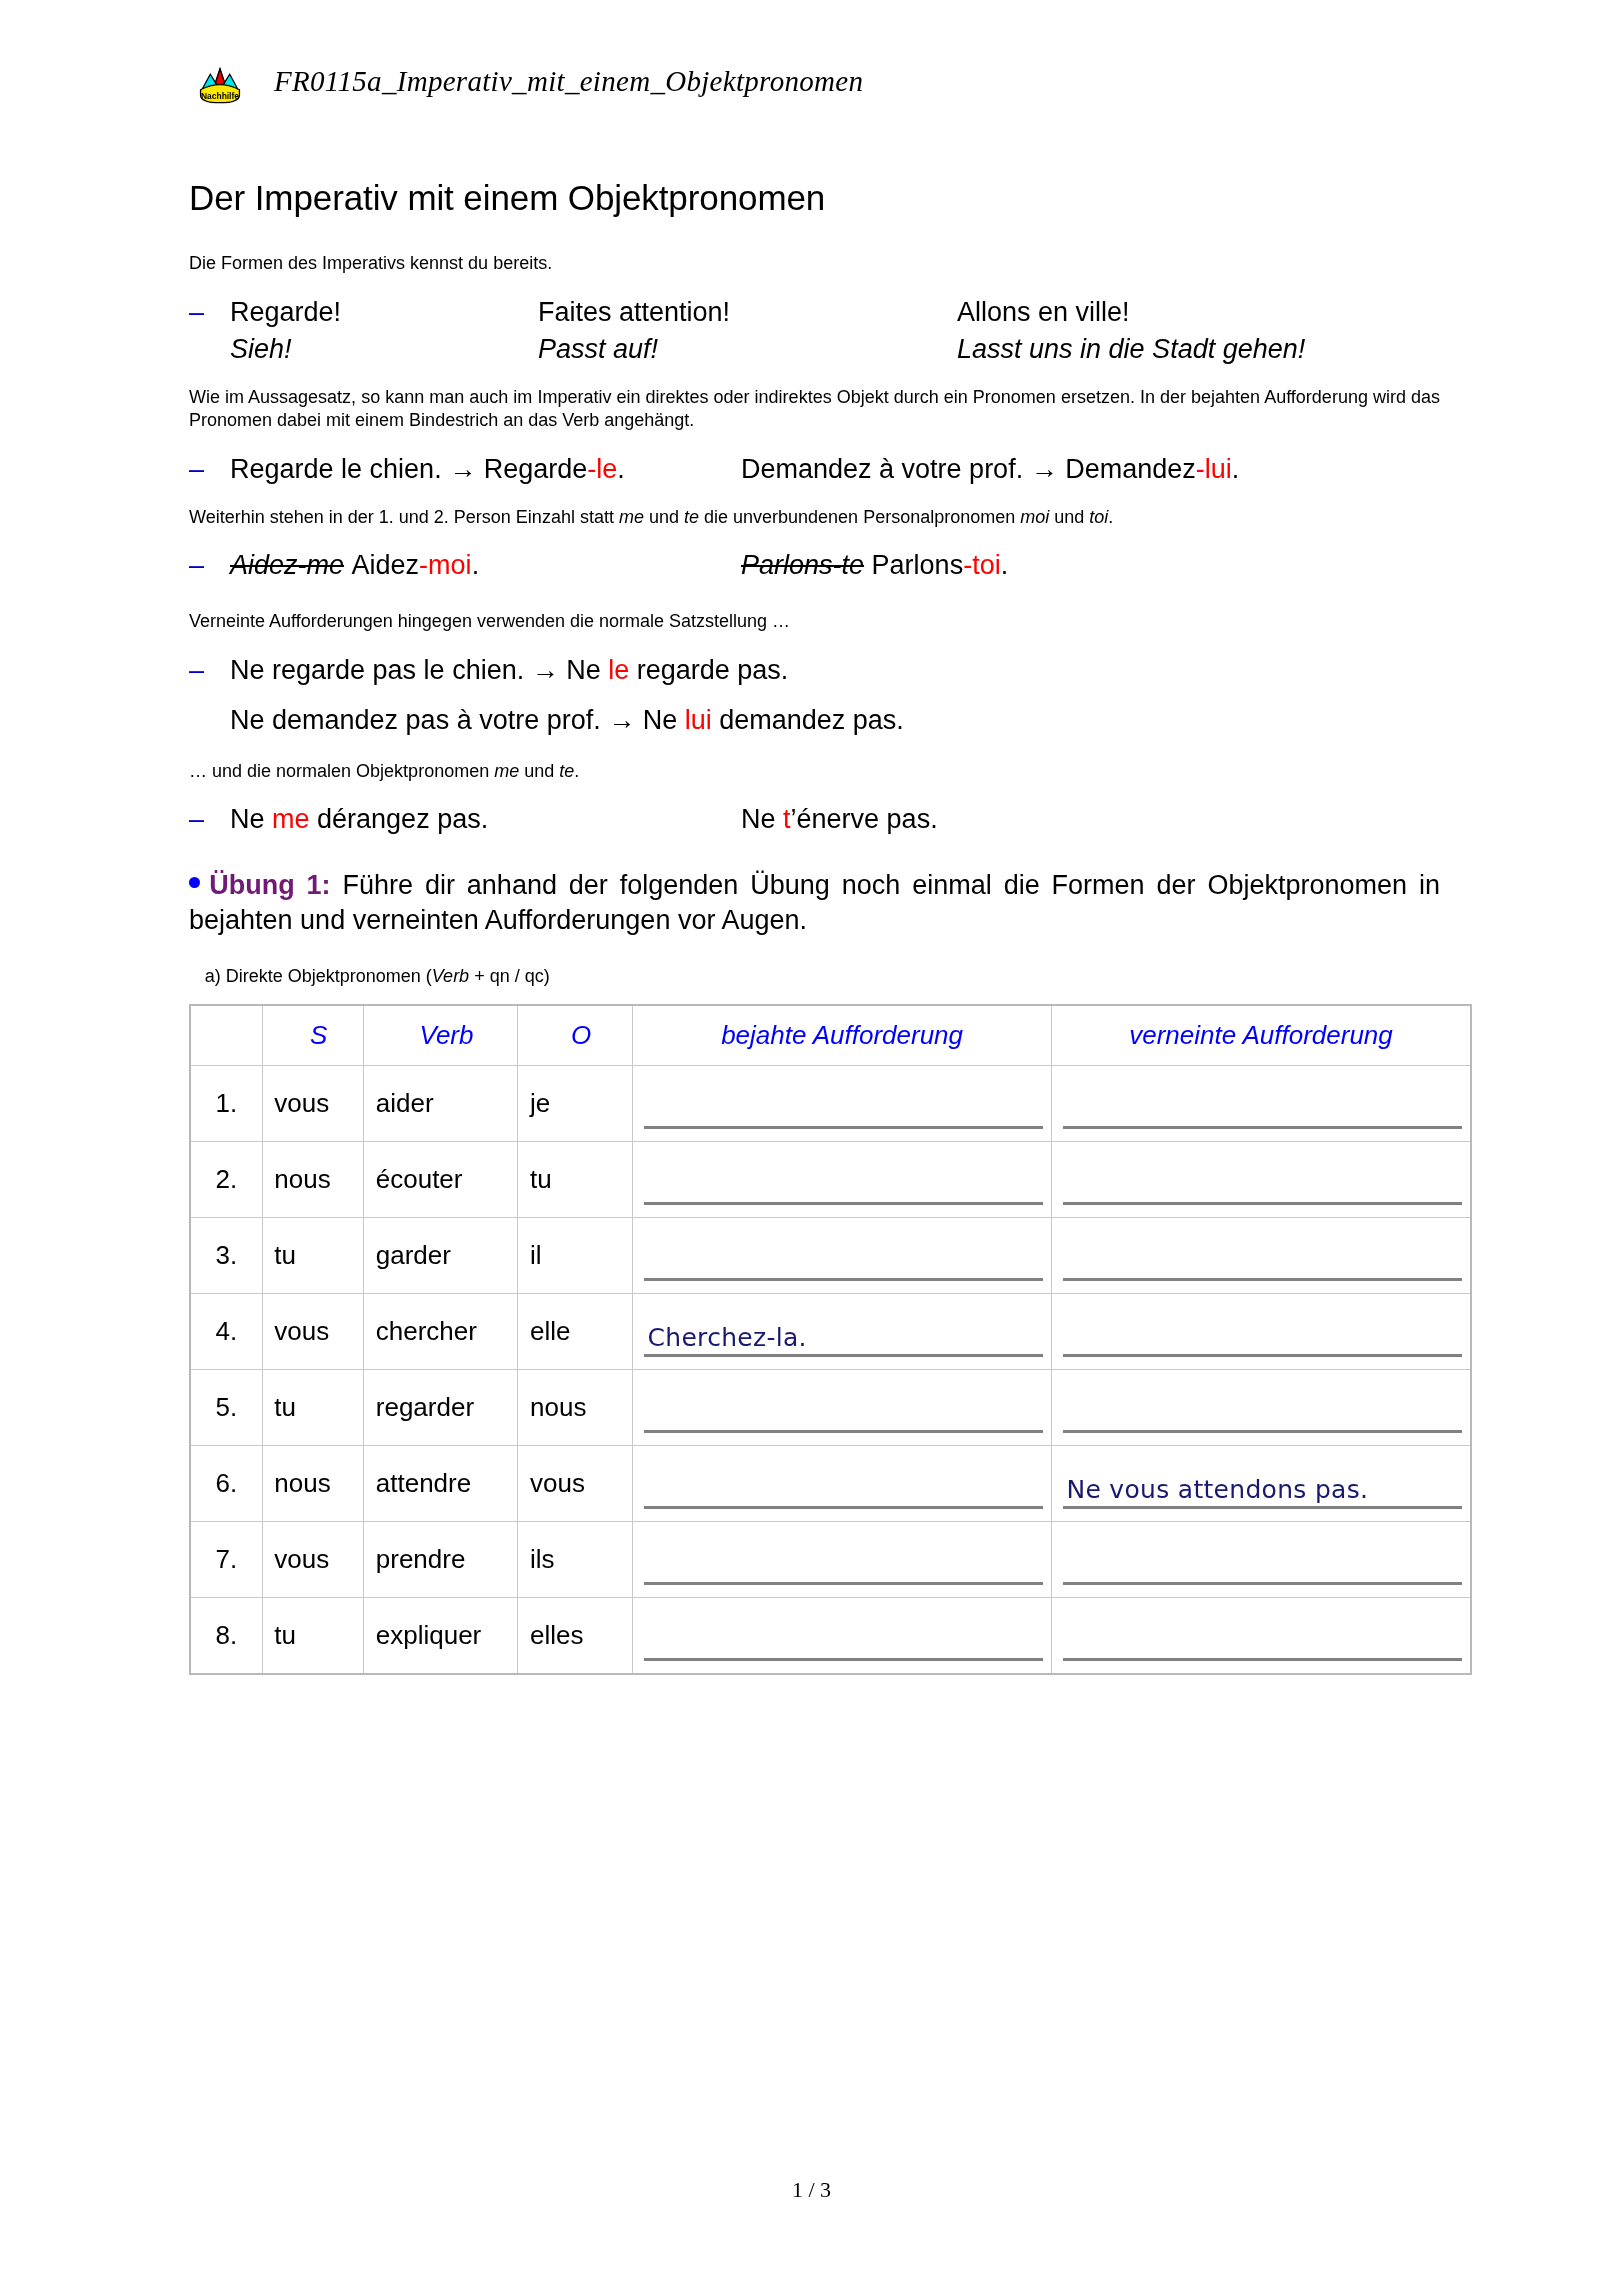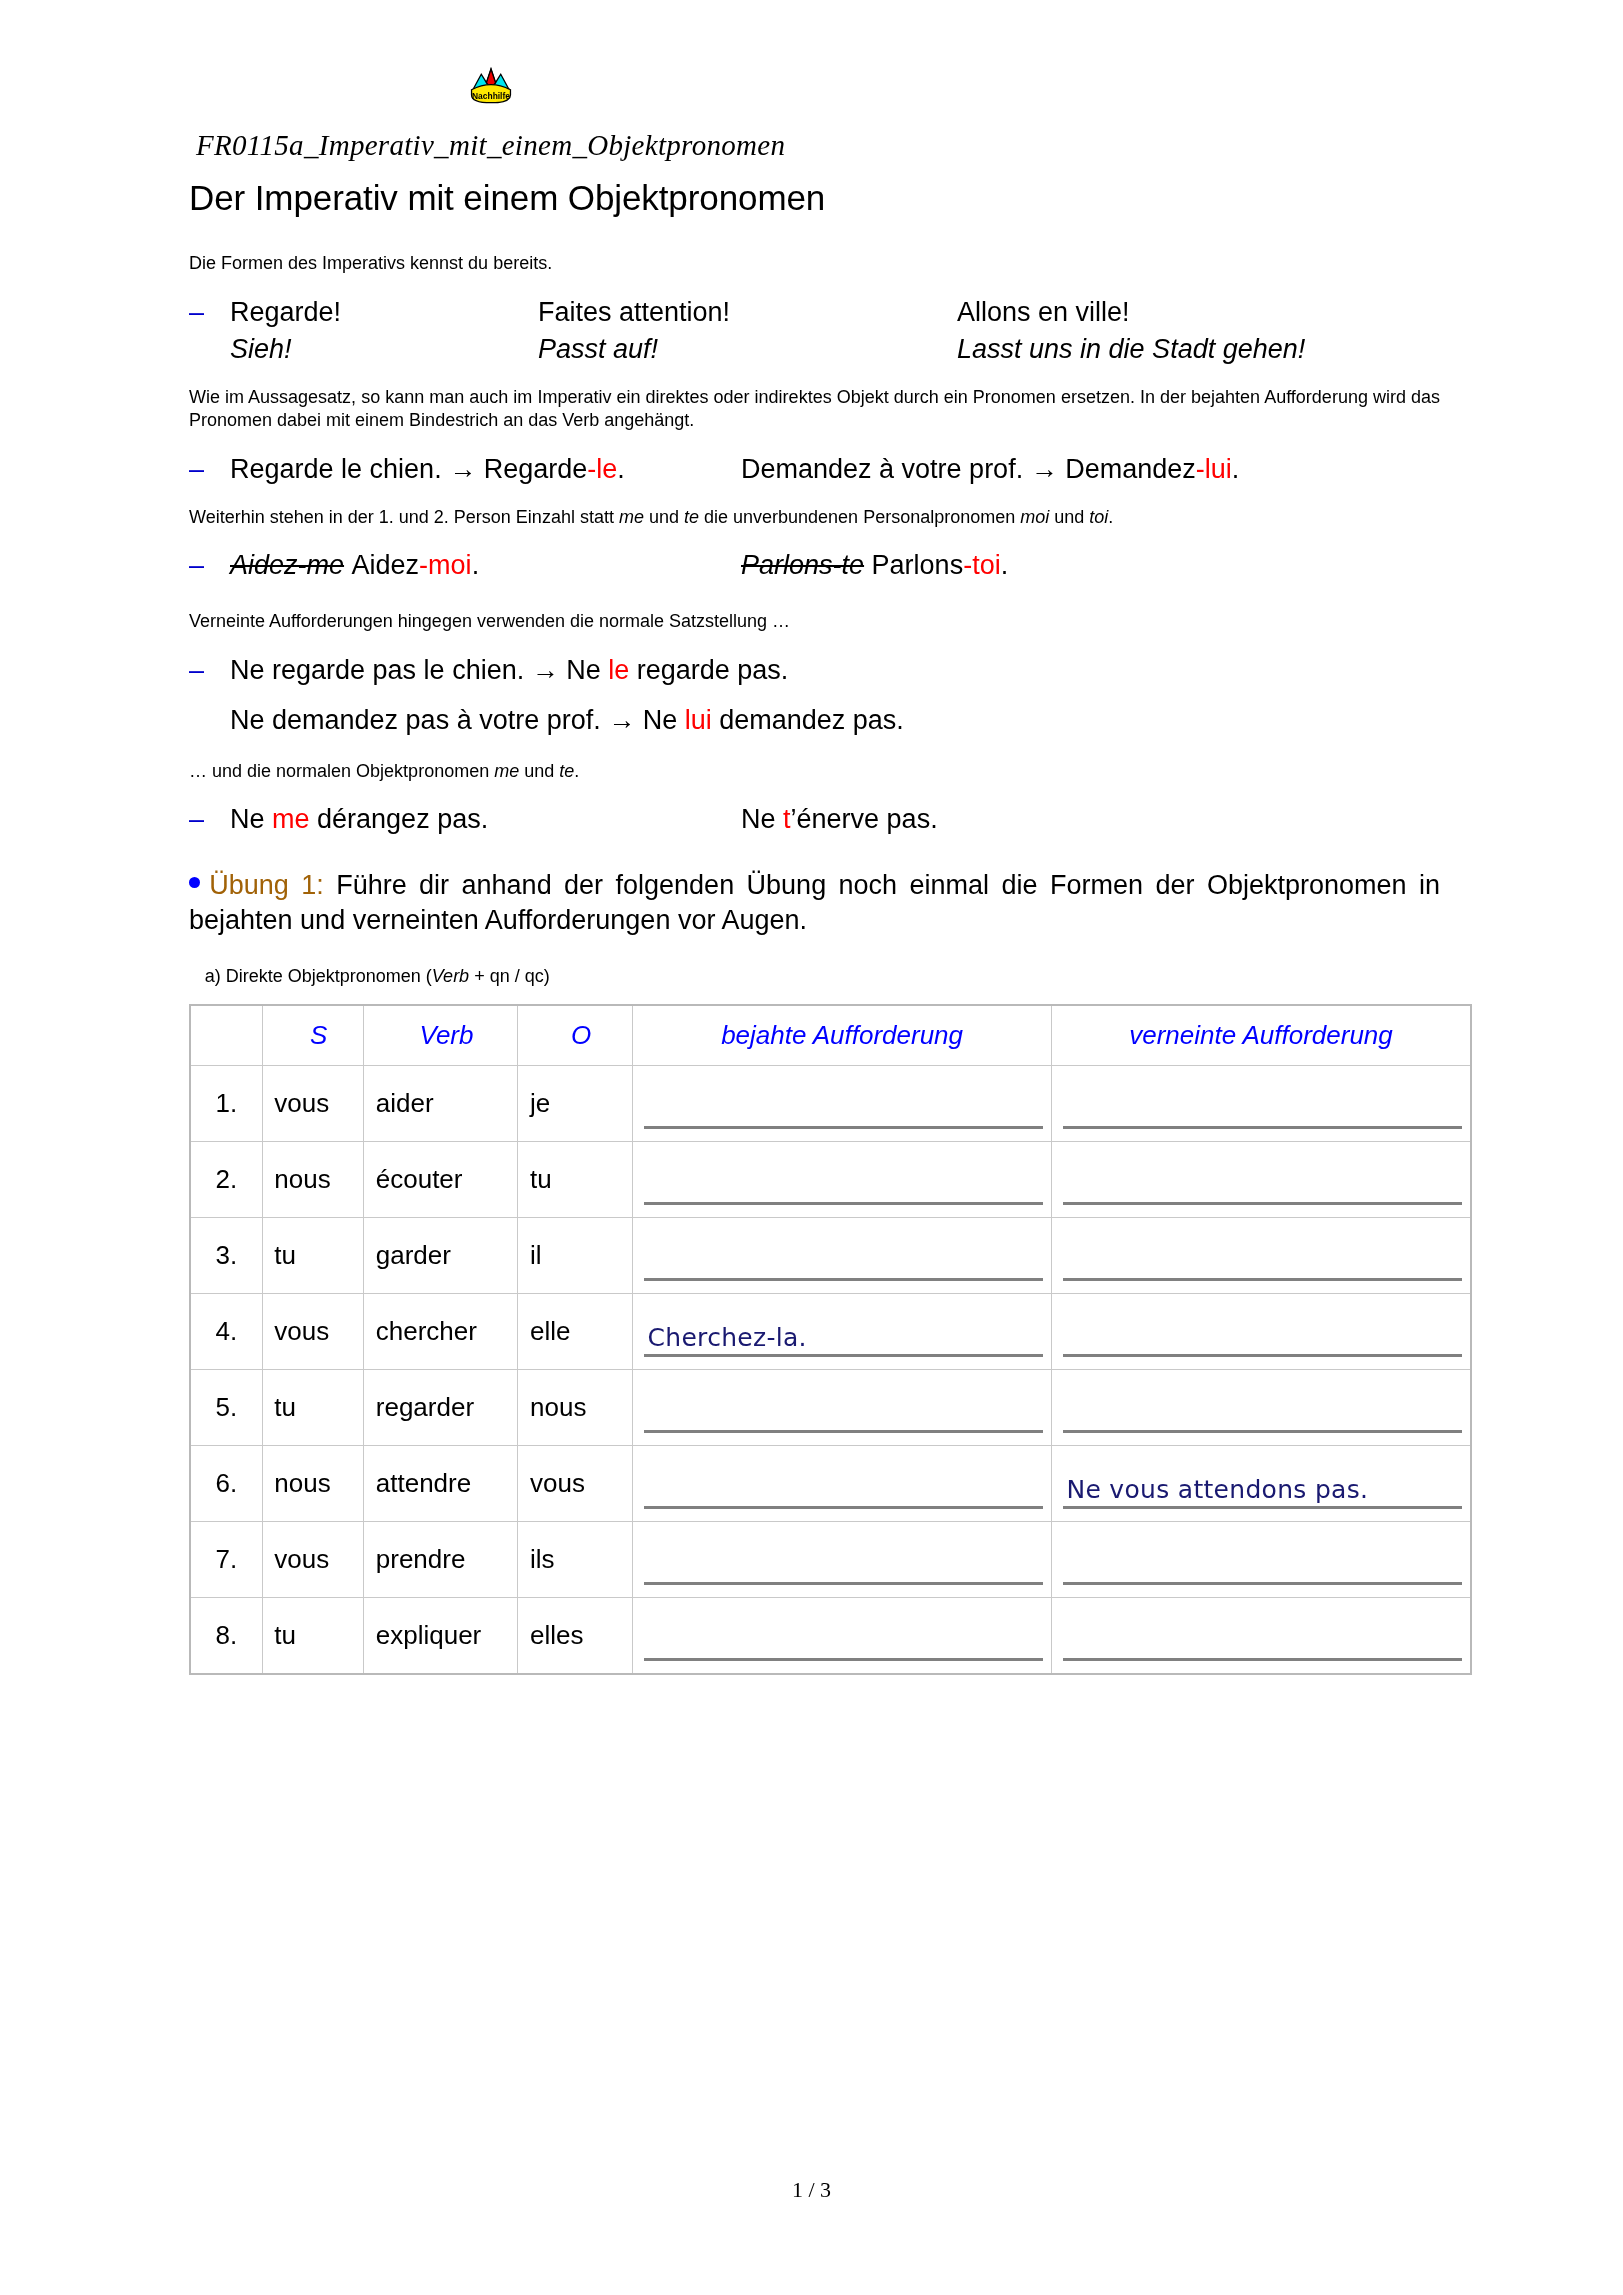--- a/index.html
+++ b/index.html
@@ -22,23 +22,22 @@
     width: 1623px;
     height: 2295px;
   }
 
   
   .header {
     position: absolute;
     left: 196px;
     top: 65px;
     display: flex;
-    align-items: center;
-    gap: 21px;
-    flex-direction: column;
+    align-items: flex-start;
+    gap: 30px;
   }
   .logo {
     width: 48px;
     height: 43px;
     position: relative;
     flex: 0 0 auto;
   }
   .logo svg { display: block; }
   .header-title {
     font-family: "Liberation Serif", serif;
@@ -99,22 +98,22 @@
   .red { color: #ff0000; }
   .strike { text-decoration: line-through; font-style: italic; }
 
   .uebung-line {
     font-size: 27px;
     line-height: 1.28;
     margin: 0 0 6.5px 0;
     text-align: justify;
   }
   .uebung-label {
-    color: #a16207;
-    font-weight: normal;
+    color: #701a75;
+    font-weight: bold;
   }
   .uebung-dot {
     display: inline-block;
     width: 11px;
     height: 11px;
     border-radius: 50%;
     background: #0000ff;
     vertical-align: 0.22em;
     margin-right: 9.2px;
   }

